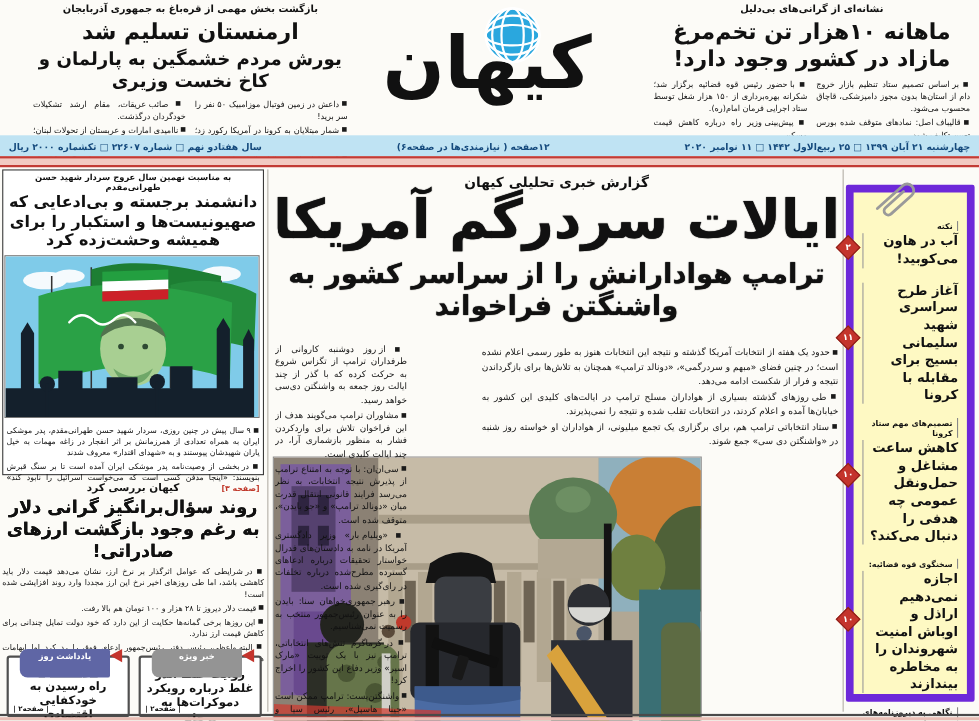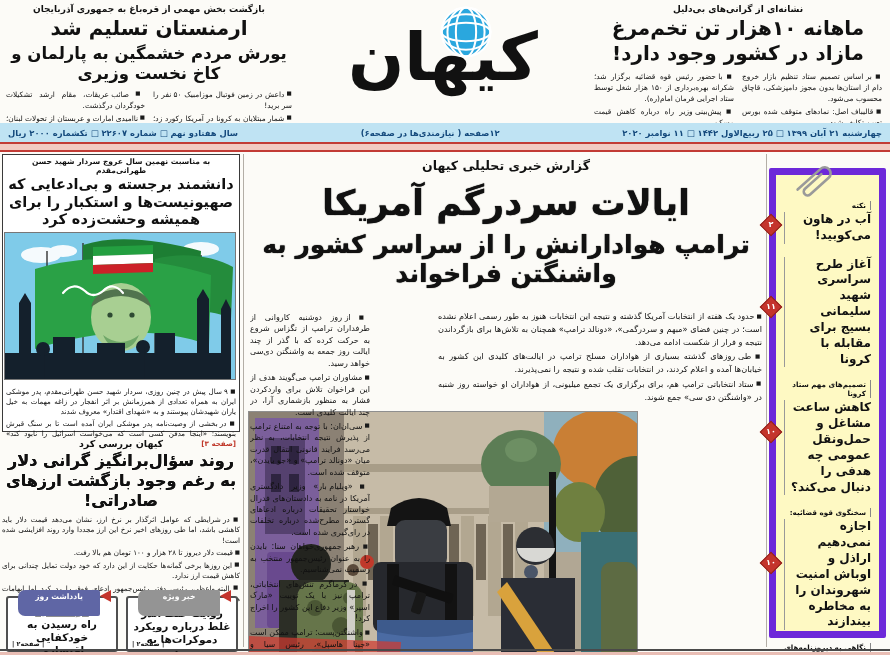--- a/index.html
+++ b/index.html
@@ -1,20 +1,20 @@
 <!DOCTYPE html>
 <html lang="fa" dir="rtl"><head>
 <meta charset="utf-8">
 <style>
   html,body{margin:0;padding:0;background:#e9e6df;}
   .page{position:relative;width:890px;height:655px;margin:0 auto;background:#fcfbf7;
         overflow:hidden;font-family:"DejaVu Sans",sans-serif;direction:rtl;color:#111;}
   
   .hdr{position:absolute;top:0;left:0;width:890px;height:123px;}
-  .hdr-left{position:absolute;left:0;top:0;width:298px;height:123px;}
+  .hdr-left{position:absolute;left:0;top:0;width:298px;height:123px;padding-left:24px;}
   .hdr-center{position:absolute;left:298px;top:0;width:290px;height:123px;text-align:center;}
   .hdr-right{position:absolute;left:588px;top:0;width:300px;height:104px;}
   .kicker-sm{font-size:9px;font-weight:bold;text-align:center;padding-top:4px;}
   .hl-1{font-size:20px;font-weight:bold;text-align:center;line-height:1.25;margin-top:2px;}
   .hl-2{font-size:16.5px;font-weight:bold;text-align:center;line-height:1.2;margin-top:3px;}
   .hdr-bullets{display:flex;gap:8px;margin-top:5px;padding:0 6px;}
   .hdr-col{flex:1;font-size:7.4px;line-height:1.5;text-align:justify;}
   .b::before{content:"■ ";font-size:5.5px;vertical-align:1.5px;color:#1a1a1a;}
   .b{margin:0 0 2px 0;}
   .endref{font-weight:bold;font-size:7.6px;text-align:left;padding-left:4px;}
@@ -29,21 +29,21 @@
   .red-band{position:absolute;top:142px;left:0;width:890px;height:10px;background:#f2cac2;
             border-top:2px solid #c23b35;border-bottom:2px solid #c23b35;box-sizing:border-box;}
   
   .main{position:absolute;top:152px;left:0;width:890px;bottom:0;}
   .vd{position:absolute;top:2px;bottom:8px;width:1px;background:#b3aea6;}
   .bottom-rule{position:absolute;left:0;bottom:4px;width:890px;height:2px;background:#4a4a4a;}
   .bottom-pink{position:absolute;left:0;bottom:0;width:890px;height:3px;background:#e9beb5;}
   
   .center-col{position:absolute;left:248px;top:0;width:516px;bottom:6px;}
   .c-kicker{font-size:12.5px;font-weight:bold;text-align:center;margin-top:6px;}
-  .c-headline{font-size:35px;font-weight:bold;text-align:center;line-height:1.08;margin-top:12px;
+  .c-headline{font-size:49px;font-weight:bold;text-align:center;line-height:1.08;margin-top:1px;
               text-shadow:0 0 1px #000;}
   .c-sub{font-size:25px;font-weight:bold;text-align:center;line-height:1.15;margin-top:8px;
          text-shadow:0 0 1px #000;}
   .lead{margin:22px 2px 0 0;margin-left:190px;font-size:8.2px;line-height:1.55;text-align:justify;}
   .side-col{position:absolute;left:2px;top:160px;width:120px;bottom:0;font-size:8px;
             line-height:1.43;text-align:justify;overflow:hidden;}
   .side-col .b{margin-bottom:3px;}
   .photo{margin-left:0;margin-right:126px;margin-top:6px;width:388px;height:276px;
          border:1px solid #8f8f8f;box-sizing:content-box;}
   

